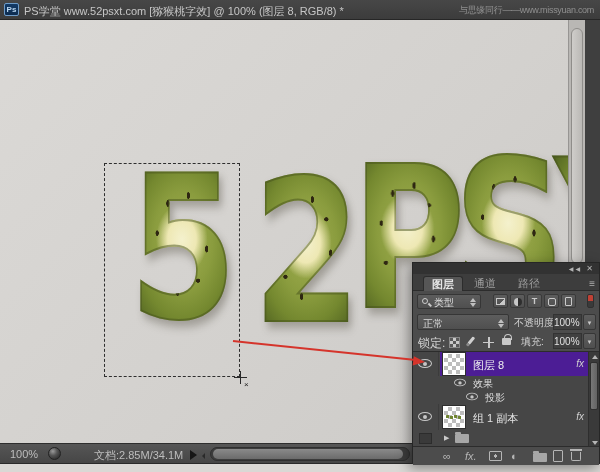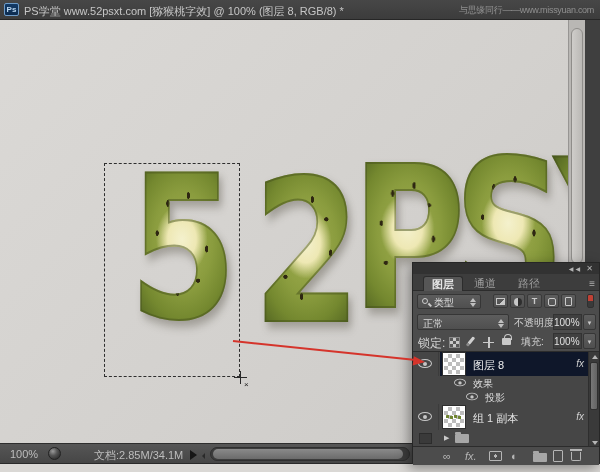--- a/index.html
+++ b/index.html
@@ -196,21 +196,21 @@
       <span style="position:absolute;left:89px;top:0;"><span class="mini lock"></span></span>
       <span style="position:absolute;left:108px;top:3px;font-size:10px;color:#d2d2d2;">填充:</span>
       <span class="valbox" style="left:140px;top:1px;">100%</span>
       <span class="ddbtn" style="left:170px;top:1px;">▼</span>
     </div>
 
     <div class="list">
 
       <div class="lrow" style="top:0;height:24px;">
         <div class="eyecell"><span class="eye" style="margin:7px 0 0 5px;"></span></div>
-        <div style="position:absolute;left:27px;top:0;width:150px;height:24px;background:#0f172a;">
+        <div style="position:absolute;left:27px;top:0;width:150px;height:24px;background:#4c1d95;">
           <span class="thumb" style="left:3px;top:1px;"></span>
           <span style="position:absolute;left:33px;top:6px;color:#f0f0f0;">图层 8</span>
           <span class="fx" style="top:6px;right:6px;">fx</span>
         </div>
       </div>
 
       <div class="lrow" style="top:24px;height:14px;text-decoration:underline;">
         <span class="eye" style="position:absolute;left:40px;top:2px;transform:scale(.85);"></span>
         <span style="position:absolute;left:60px;top:1px;font-size:10px;color:#dcdcdc;">效果</span>
       </div>

